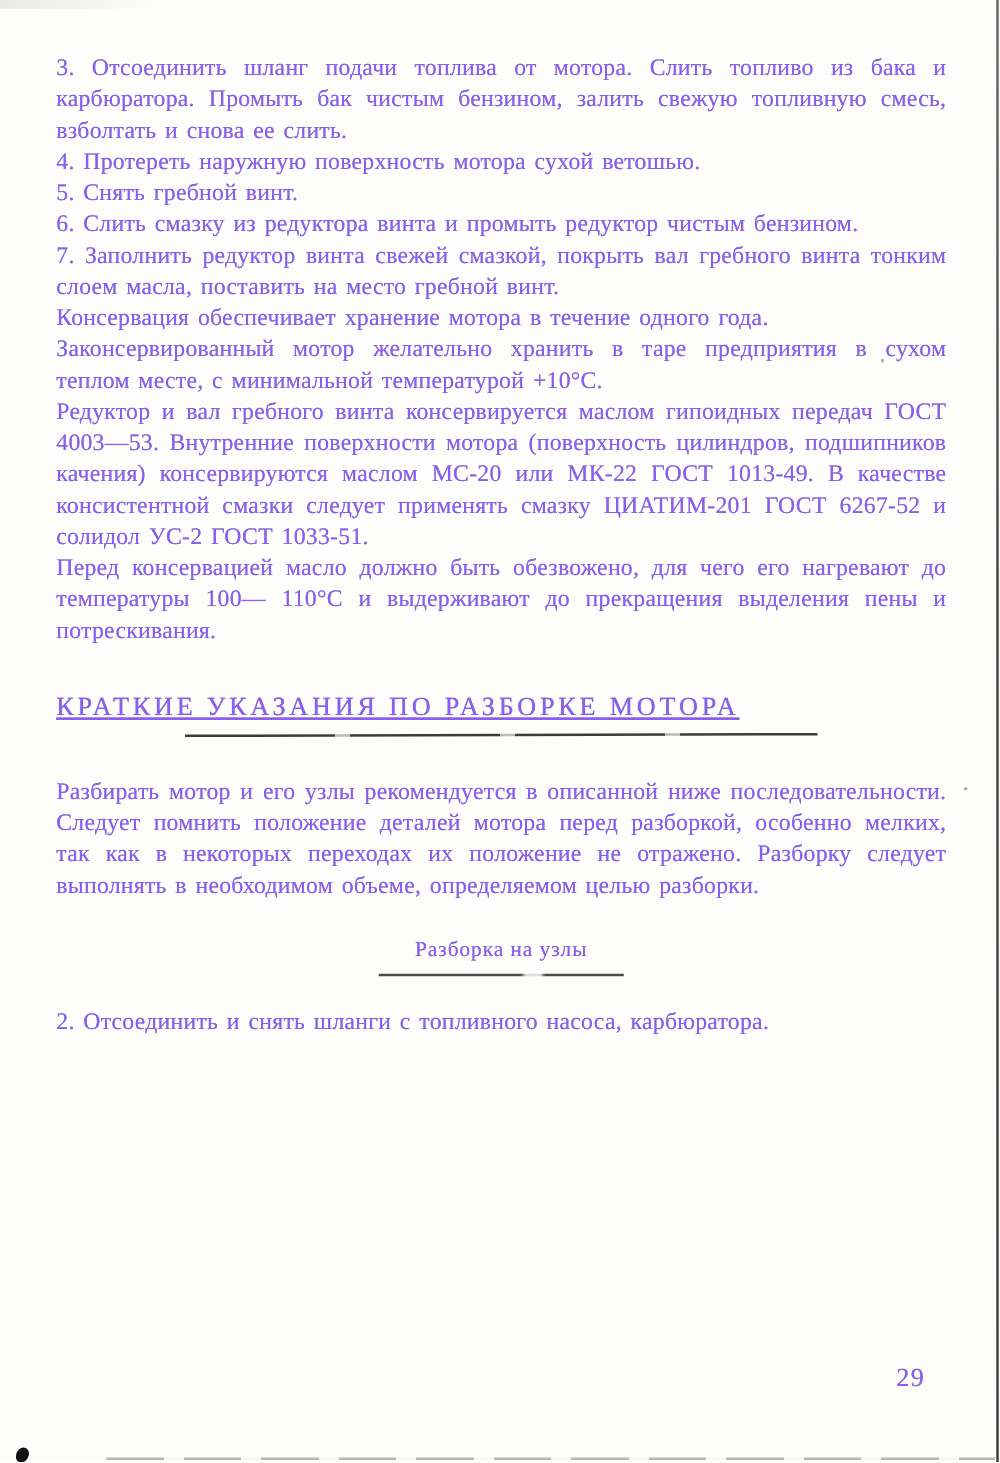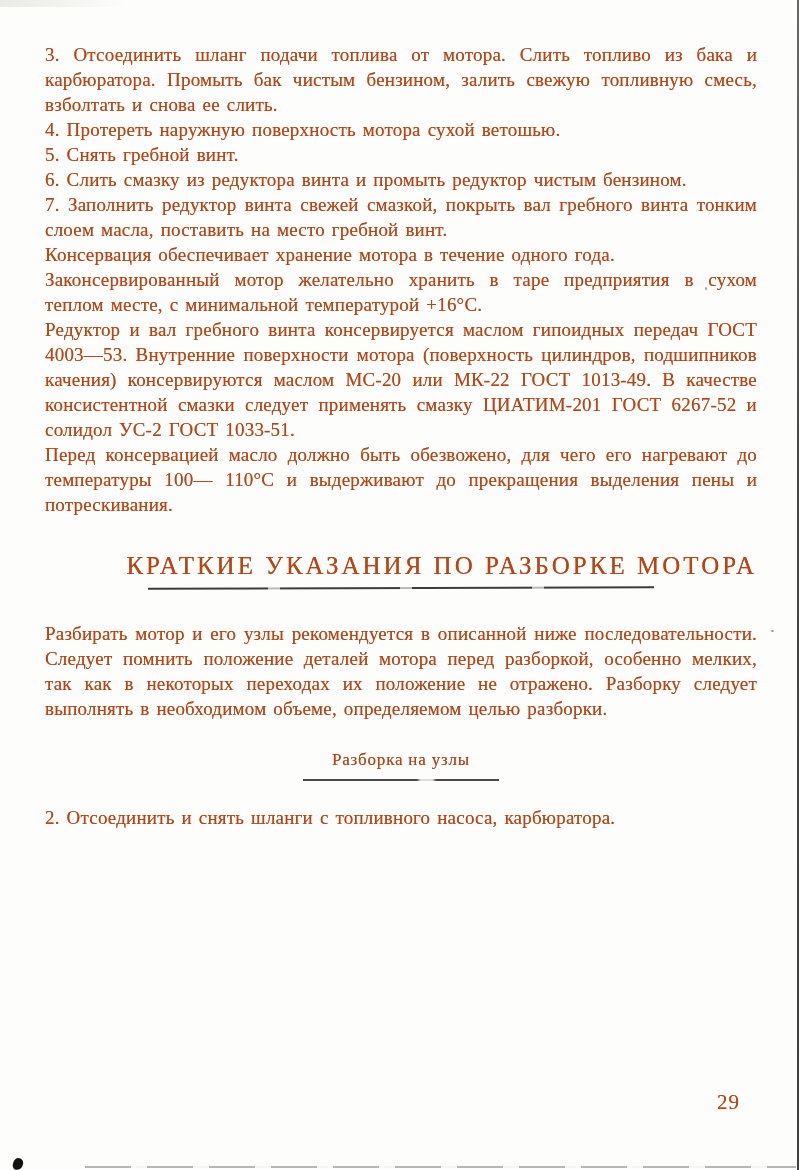--- a/index.html
+++ b/index.html
@@ -7,45 +7,46 @@
     padding: 0;
     background: #ffffff;
   }
   .page {
     position: relative;
     width: 800px;
     height: 1170px;
     background: #fdfdfb;
     overflow: hidden;
     font-family: "Liberation Serif", "DejaVu Serif", serif;
-    color: #c2410c;
+    color: #8b5cf6;
   }
   .content {
     position: absolute;
     left: 45px;
     top: 42px;
     width: 712px;
   }
   .bt {
     font-size: 19px;
     line-height: 25px;
     text-align: justify;
     margin: 0;
     word-spacing: 2px;
     letter-spacing: 0.2px;
     text-shadow: 0 0 0.5px rgba(20,20,20,0.45);
   }
   .heading {
     margin: 36px 0 0 0;
-    text-align: right;
-    font-size: 25px;
+    text-align: left;
+    font-size: 21px;
     font-weight: 400;
     letter-spacing: 3px;
     line-height: 25px;
     text-shadow: 0 0 0.6px rgba(20,20,20,0.55);
+    text-decoration: underline;
   }
   .heading-rule {
     width: 506px;
     height: 2px;
     margin: 9px auto 0 auto;
     background: repeating-linear-gradient(90deg,
       #3c3c3c 0px, #3c3c3c 120px,
       rgba(60,60,60,0.35) 120px, rgba(60,60,60,0.35) 132px);
     transform: rotate(-0.15deg);
   }
@@ -115,21 +116,21 @@
 <div class="page">
   <div class="smudge-top"></div>
 
   <div class="content">
     <p class="bt">3. Отсоединить шланг подачи топлива от мотора. Слить топливо из бака и карбюратора. Промыть бак чистым бензином, залить свежую  топливную смесь, взболтать и снова ее слить.</p>
     <p class="bt">4. Протереть наружную поверхность мотора сухой ветошью.</p>
     <p class="bt">5. Снять гребной винт.</p>
     <p class="bt">6. Слить смазку из редуктора винта и промыть  редуктор  чистым  бензином.</p>
     <p class="bt">7. Заполнить редуктор винта свежей смазкой, покрыть вал гребного  винта тонким слоем масла, поставить на место гребной винт.</p>
     <p class="bt">Консервация обеспечивает хранение мотора в течение одного года.</p>
-    <p class="bt">Законсервированный мотор желательно хранить в таре предприятия в сухом теплом месте, с минимальной температурой +16°С.</p>
+    <p class="bt">Законсервированный мотор желательно хранить в таре предприятия в сухом теплом месте, с минимальной температурой +10°С.</p>
     <p class="bt">Редуктор и вал гребного винта консервируется маслом гипоидных  передач ГОСТ 4003—53. Внутренние поверхности мотора (поверхность цилиндров, подшипников качения) консервируются  маслом  МС-20 или МК-22 ГОСТ 1013-49. В качестве консистентной смазки следует применять смазку ЦИАТИМ-201 ГОСТ 6267-52 и солидол УС-2 ГОСТ 1033-51.</p>
     <p class="bt">Перед консервацией масло должно быть обезвожено, для чего его нагревают до температуры 100— 110°С и выдерживают до прекращения выделения пены и потрескивания.</p>
 
     <h2 class="heading">КРАТКИЕ УКАЗАНИЯ ПО РАЗБОРКЕ МОТОРА</h2>
     <div class="heading-rule"></div>
 
     <p class="bt intro">Разбирать мотор и его узлы рекомендуется в описанной ниже последовательности. Следует помнить положение деталей мотора перед  разборкой, особенно мелких, так как в некоторых переходах их положение не отражено. Разборку следует выполнять  в  необходимом  объеме,  определяемом целью разборки.</p>
 
     <h3 class="subheading">Разборка на узлы</h3>
     <div class="subheading-rule"></div>

